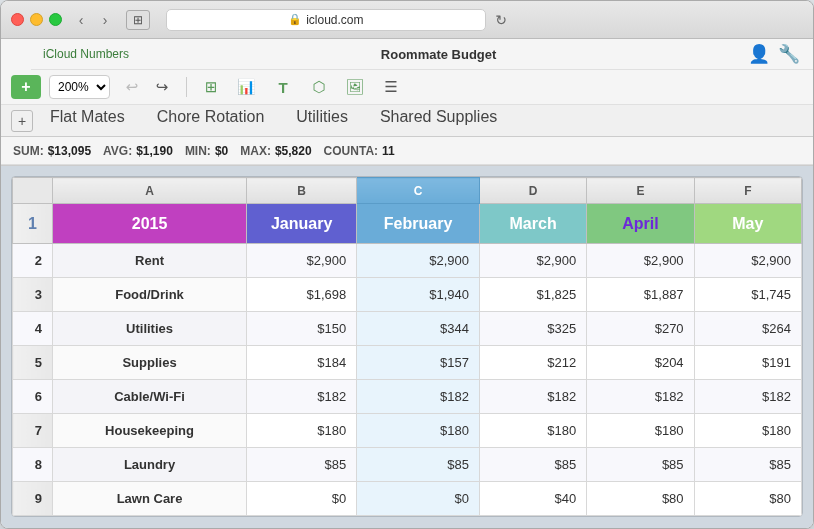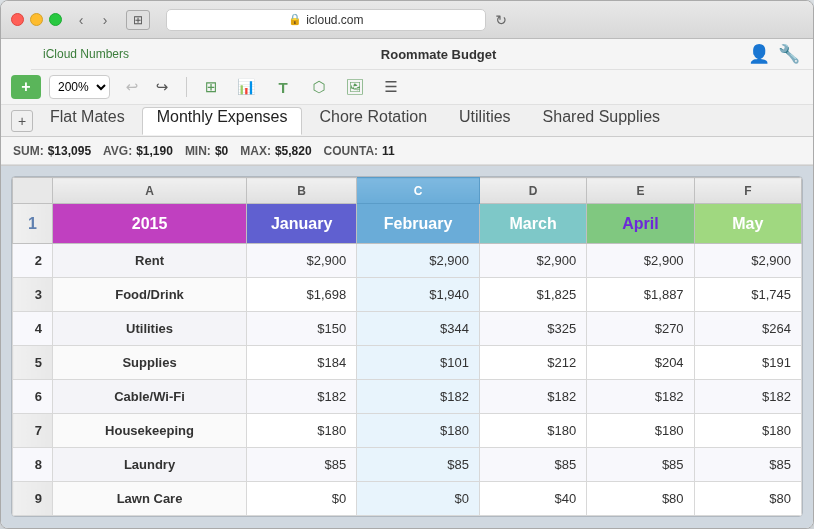--- a/index.html
+++ b/index.html
@@ -434,23 +434,20 @@
       <button class="icon-btn" style="color:#5a9a5a; font-weight:bold;">T</button>
       <button class="icon-btn" style="color:#5a9a5a;">⬡</button>
       <button class="icon-btn" style="color:#5a9a5a;">🖼</button>
       <button class="icon-btn">☰</button>
     </div>
 
     <div class="tabs-row">
       <button class="add-sheet-btn">+</button>
       <div class="tab">
         <span>Flat Mates</span>
-      </div>
-      <div class="tab active">
-        <span>Monthly Expenses</span>
       </div>
       <div class="tab">
         <span>Chore Rotation</span>
       </div>
       <div class="tab">
         <span>Utilities</span>
       </div>
       <div class="tab">
         <span>Shared Supplies</span>
       </div>
@@ -543,21 +540,21 @@
             <td class="num-cell">$150</td>
             <td class="num-cell highlight-col">$344</td>
             <td class="num-cell">$325</td>
             <td class="num-cell">$270</td>
             <td class="num-cell">$264</td>
           </tr>
           <tr class="data-row">
             <td class="row-num">5</td>
             <td class="label-cell">Supplies</td>
             <td class="num-cell">$184</td>
-            <td class="num-cell highlight-col">$101</td>
+            <td class="num-cell highlight-col">$157</td>
             <td class="num-cell">$212</td>
             <td class="num-cell">$204</td>
             <td class="num-cell">$191</td>
           </tr>
           <tr class="data-row">
             <td class="row-num">6</td>
             <td class="label-cell">Cable/Wi-Fi</td>
             <td class="num-cell">$182</td>
             <td class="num-cell highlight-col">$182</td>
             <td class="num-cell">$182</td>

